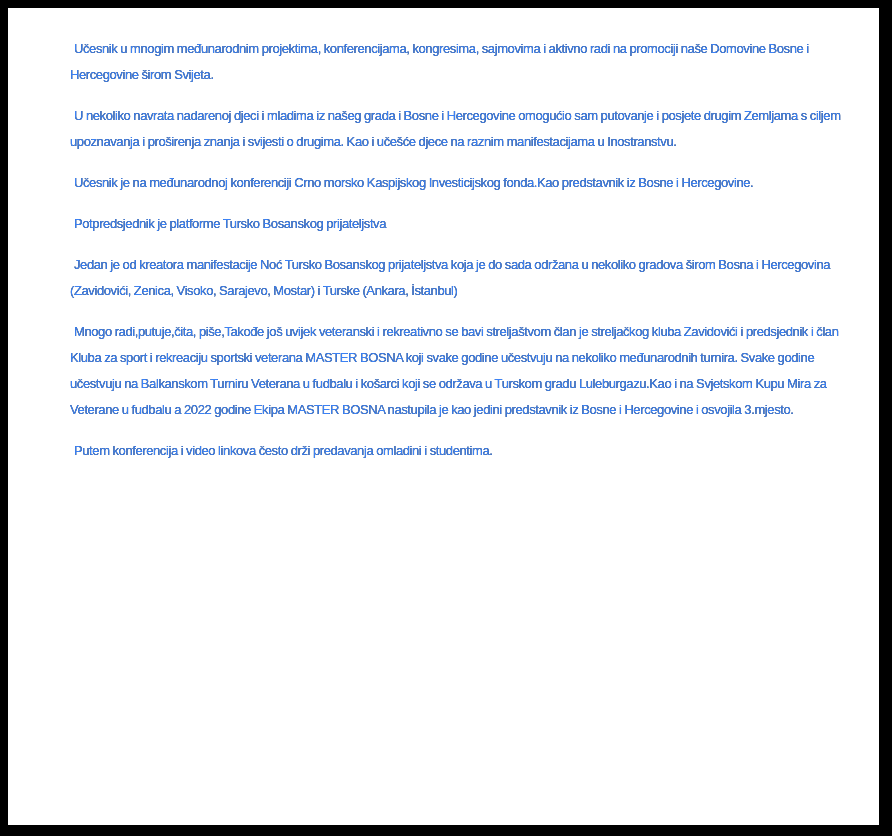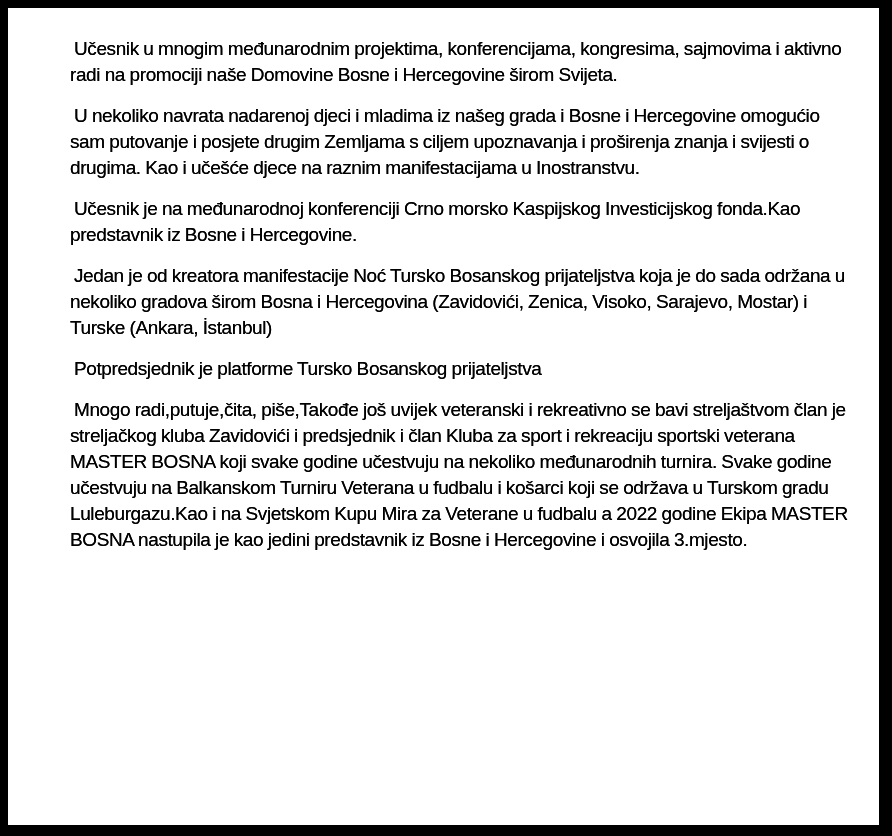--- a/index.html
+++ b/index.html
@@ -28,36 +28,37 @@
     background: #ffffff;
     overflow: hidden;
   }
   .doc-content {
     box-sizing: border-box;
     padding: 28px 26px 0 62px;
     width: 100%;
   }
   .doc-content p {
     margin: 0 0 15px 0;
-    font-size: 19px;
+    font-size: 13px;
     line-height: 26px;
     letter-spacing: -0.4px;
-    color: #000000;
+    color: #3b82f6;
     text-indent: 4px;
     text-shadow: 0 0 0.4px #1d1d1d; 
     word-spacing: -0.3px;
   }
 </style>
 </head>
 <body>
 
 <div class="scan-frame">
   <div class="page">
     <div class="doc-content">
       <p>Učesnik u mnogim međunarodnim projektima, konferencijama, kongresima, sajmovima i aktivno radi na promociji naše Domovine Bosne i Hercegovine širom Svijeta.</p>
       <p>U nekoliko navrata nadarenoj djeci i mladima iz našeg grada i Bosne i Hercegovine omogućio sam putovanje i posjete drugim Zemljama s ciljem upoznavanja i proširenja znanja i svijesti o drugima. Kao i učešće djece na raznim manifestacijama u Inostranstvu.</p>
       <p>Učesnik je na međunarodnoj konferenciji Crno morsko Kaspijskog Investicijskog fonda.Kao predstavnik iz Bosne i Hercegovine.</p>
+      <p>Potpredsjednik je platforme Tursko Bosanskog prijateljstva</p>
       <p>Jedan je od kreatora manifestacije Noć Tursko Bosanskog prijateljstva koja je do sada održana u nekoliko gradova širom Bosna i Hercegovina (Zavidovići, Zenica, Visoko, Sarajevo, Mostar) i Turske (Ankara, İstanbul)</p>
-      <p>Potpredsjednik je platforme Tursko Bosanskog prijateljstva</p>
       <p>Mnogo radi,putuje,čita, piše,Takođe još uvijek veteranski i rekreativno se bavi streljaštvom član je streljačkog kluba Zavidovići i predsjednik i član Kluba za sport i rekreaciju sportski veterana MASTER BOSNA koji svake godine učestvuju na nekoliko međunarodnih turnira. Svake godine učestvuju na Balkanskom Turniru Veterana u fudbalu i košarci koji se održava u Turskom gradu Luleburgazu.Kao i na Svjetskom Kupu Mira za Veterane u fudbalu a 2022 godine Ekipa MASTER BOSNA nastupila je kao jedini predstavnik iz Bosne i Hercegovine i osvojila 3.mjesto.</p>
+      <p>Putem konferencija i video linkova često drži predavanja omladini i studentima.</p>
     </div>
   </div>
 </div>
 
 </body></html>

